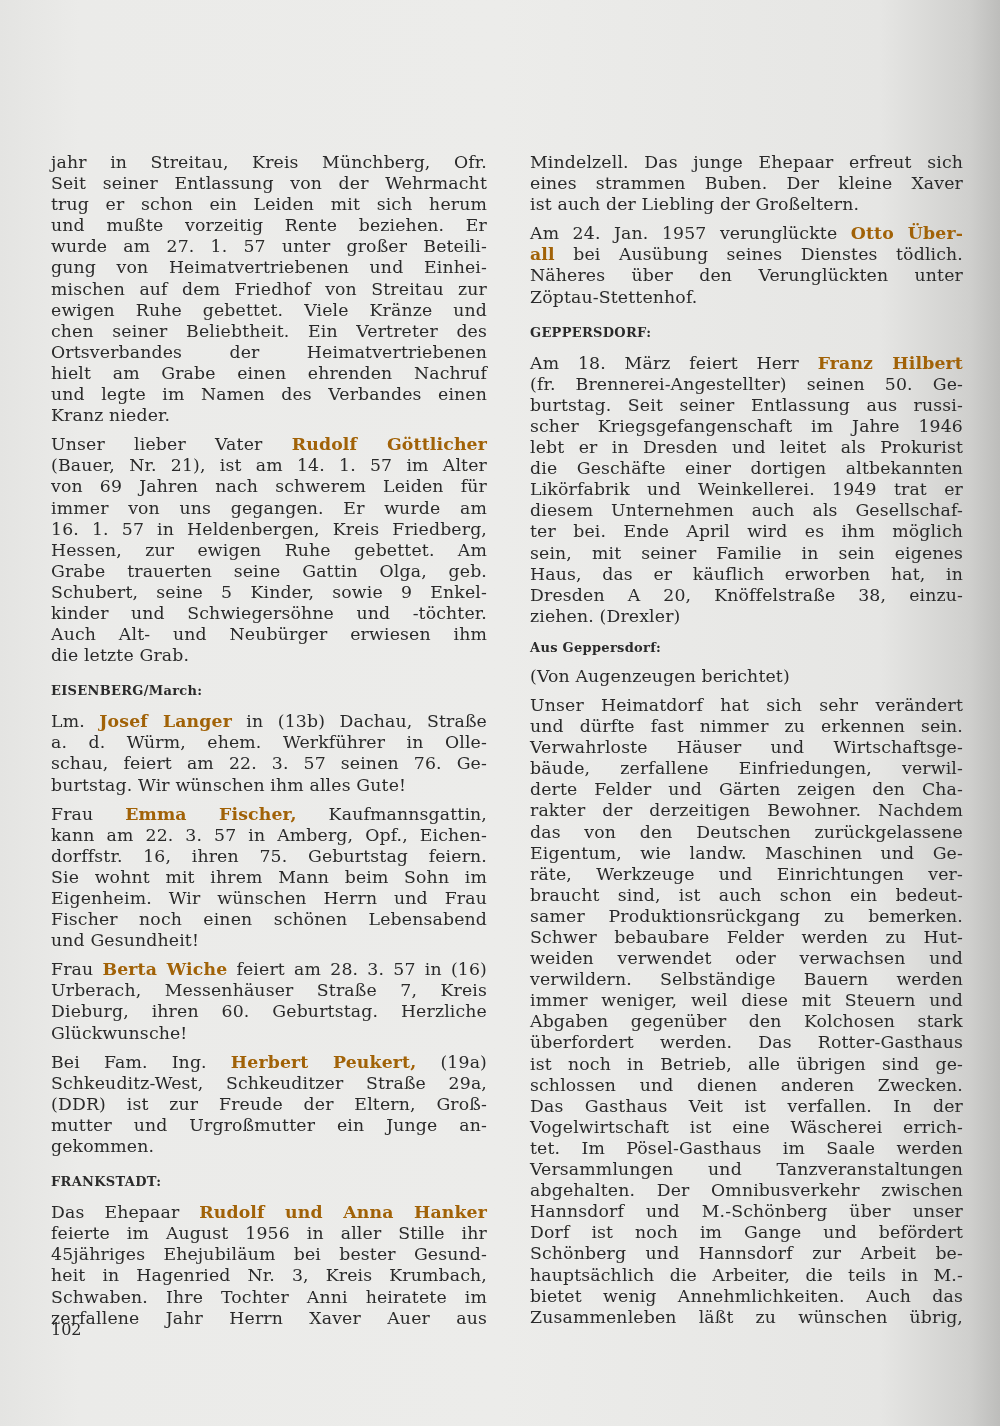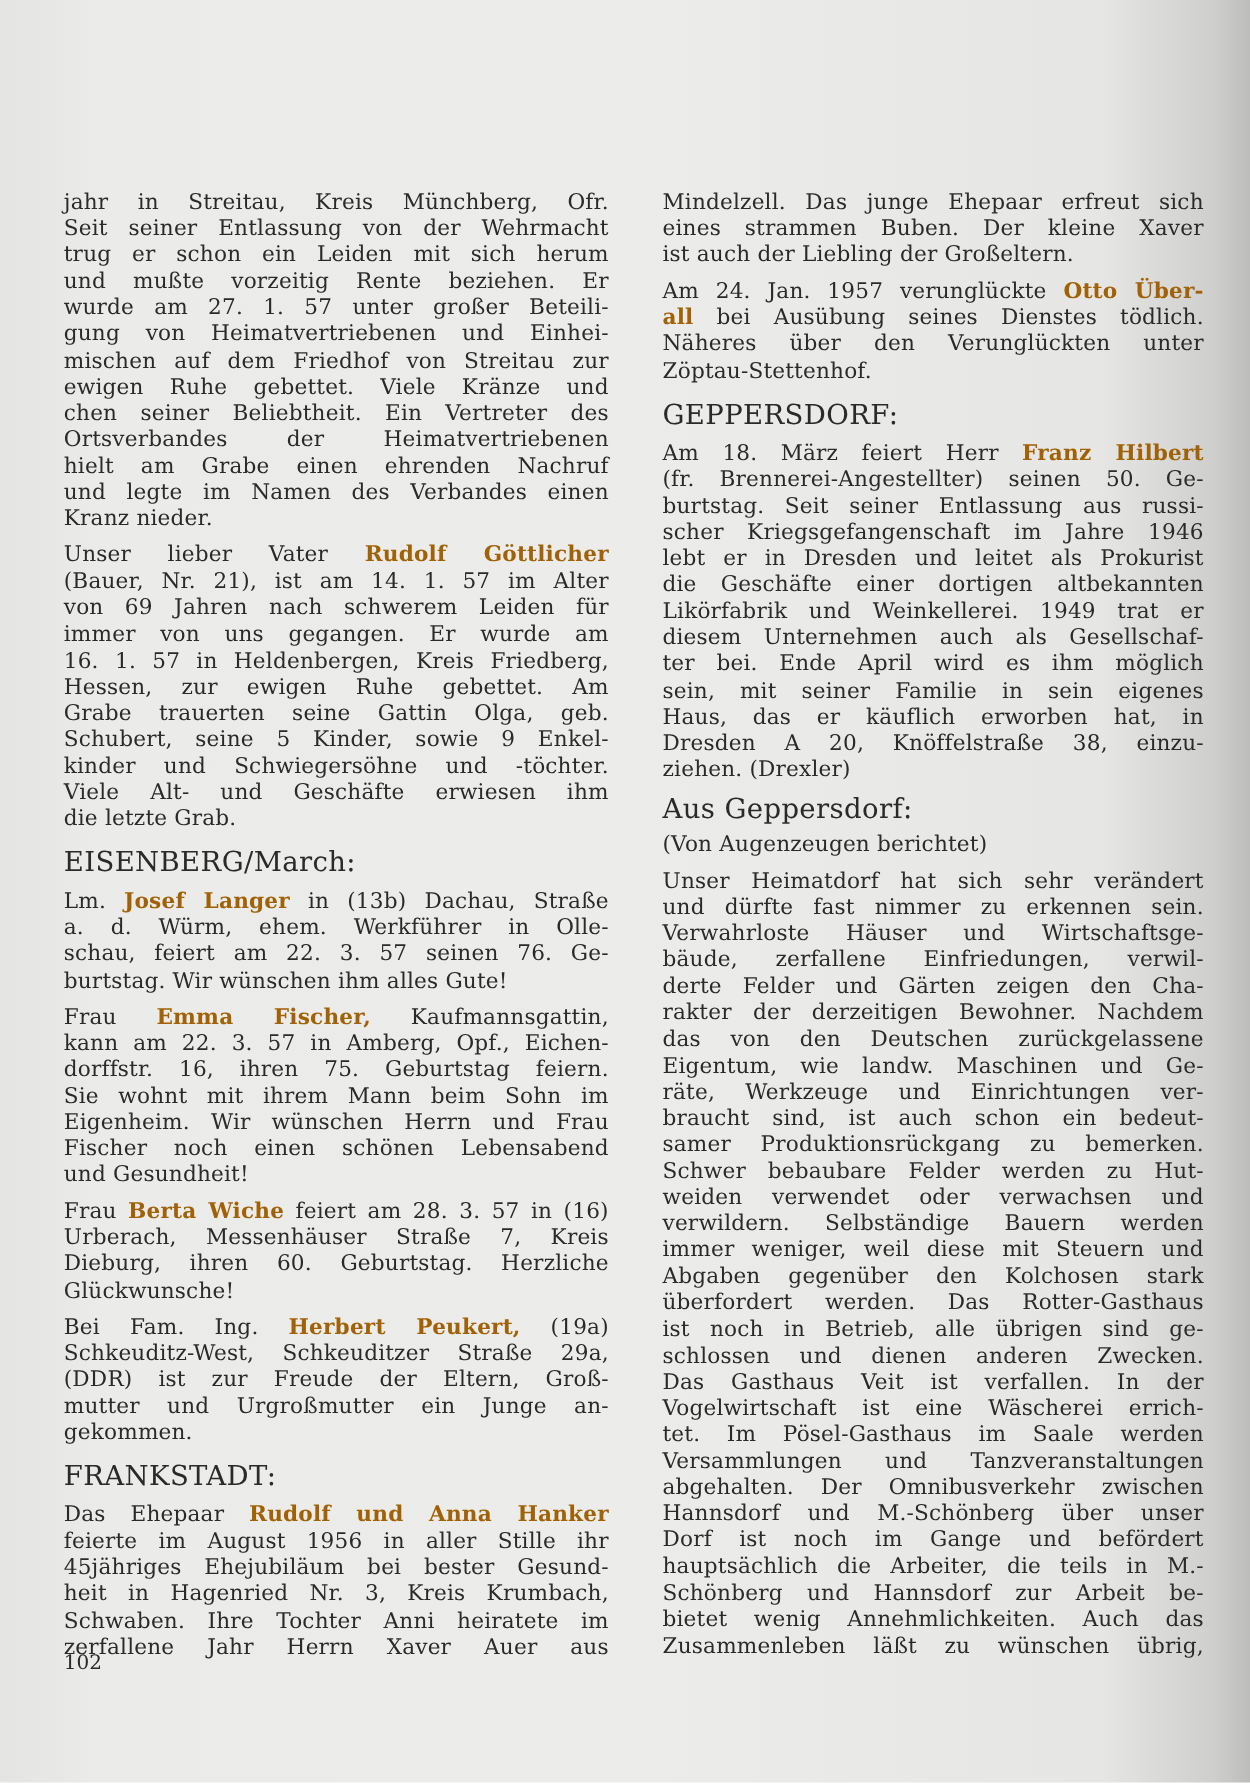--- a/index.html
+++ b/index.html
@@ -15,21 +15,21 @@
   #col-right { left:530px; width:433px; }
   .para { margin:0 0 8px 0; }
   .line {
     font-size:17.3px; line-height:21.1px; height:21.1px;
     text-align:justify; text-align-last:justify;
     white-space:nowrap; overflow:visible;
     letter-spacing:0.15px;
   }
   .line.last { text-align-last:left; }
   .heading {
-    font-weight:normal; font-size:22px; line-height:21px;
+    font-weight:bold; font-size:13px; line-height:21px;
     margin:14px 0 10px 0; letter-spacing:0.3px;
   }
   .heading.small { margin:10px 0 8px 0; }
   b { font-weight:bold; color:#a16207; }
   #page-number { position:absolute; left:51px; top:1320px; font-size:16px; }
 </style>
 </head>
 <body>
 
 <div id="col-left" class="col">
@@ -51,21 +51,21 @@
     <div class="para">
       <div class="line">Unser lieber Vater <b>Rudolf Göttlicher</b></div>
       <div class="line">(Bauer, Nr. 21), ist am 14. 1. 57 im Alter</div>
       <div class="line">von 69 Jahren nach schwerem Leiden für</div>
       <div class="line">immer von uns gegangen. Er wurde am</div>
       <div class="line">16. 1. 57 in Heldenbergen, Kreis Friedberg,</div>
       <div class="line">Hessen, zur ewigen Ruhe gebettet. Am</div>
       <div class="line">Grabe trauerten seine Gattin Olga, geb.</div>
       <div class="line">Schubert, seine 5 Kinder, sowie 9 Enkel-</div>
       <div class="line">kinder und Schwiegersöhne und -töchter.</div>
-      <div class="line">Viele Alt- und Geschäfte erwiesen ihm</div>
+      <div class="line">Auch Alt- und Neubürger erwiesen ihm</div>
       <div class="line last">die letzte Grab.</div>
     </div>
     <div class="heading">EISENBERG/March:</div>
     <div class="para">
       <div class="line">Lm. <b>Josef Langer</b> in (13b) Dachau, Straße</div>
       <div class="line">a. d. Würm, ehem. Werkführer in Olle-</div>
       <div class="line">schau, feiert am 22. 3. 57 seinen 76. Ge-</div>
       <div class="line last">burtstag. Wir wünschen ihm alles Gute!</div>
     </div>
     <div class="para">
@@ -152,19 +152,19 @@
       <div class="line">überfordert werden. Das Rotter-Gasthaus</div>
       <div class="line">ist noch in Betrieb, alle übrigen sind ge-</div>
       <div class="line">schlossen und dienen anderen Zwecken.</div>
       <div class="line">Das Gasthaus Veit ist verfallen. In der</div>
       <div class="line">Vogelwirtschaft ist eine Wäscherei errich-</div>
       <div class="line">tet. Im Pösel-Gasthaus im Saale werden</div>
       <div class="line">Versammlungen und Tanzveranstaltungen</div>
       <div class="line">abgehalten. Der Omnibusverkehr zwischen</div>
       <div class="line">Hannsdorf und M.-Schönberg über unser</div>
       <div class="line">Dorf ist noch im Gange und befördert</div>
+      <div class="line">Schönberg und Hannsdorf zur Arbeit be-</div>
       <div class="line">hauptsächlich die Arbeiter, die teils in M.-</div>
-      <div class="line">Schönberg und Hannsdorf zur Arbeit be-</div>
       <div class="line">bietet wenig Annehmlichkeiten. Auch das</div>
       <div class="line">Zusammenleben läßt zu wünschen übrig,</div>
     </div>
   </div>
 <div id="page-number">102</div>
 
 </body></html>

